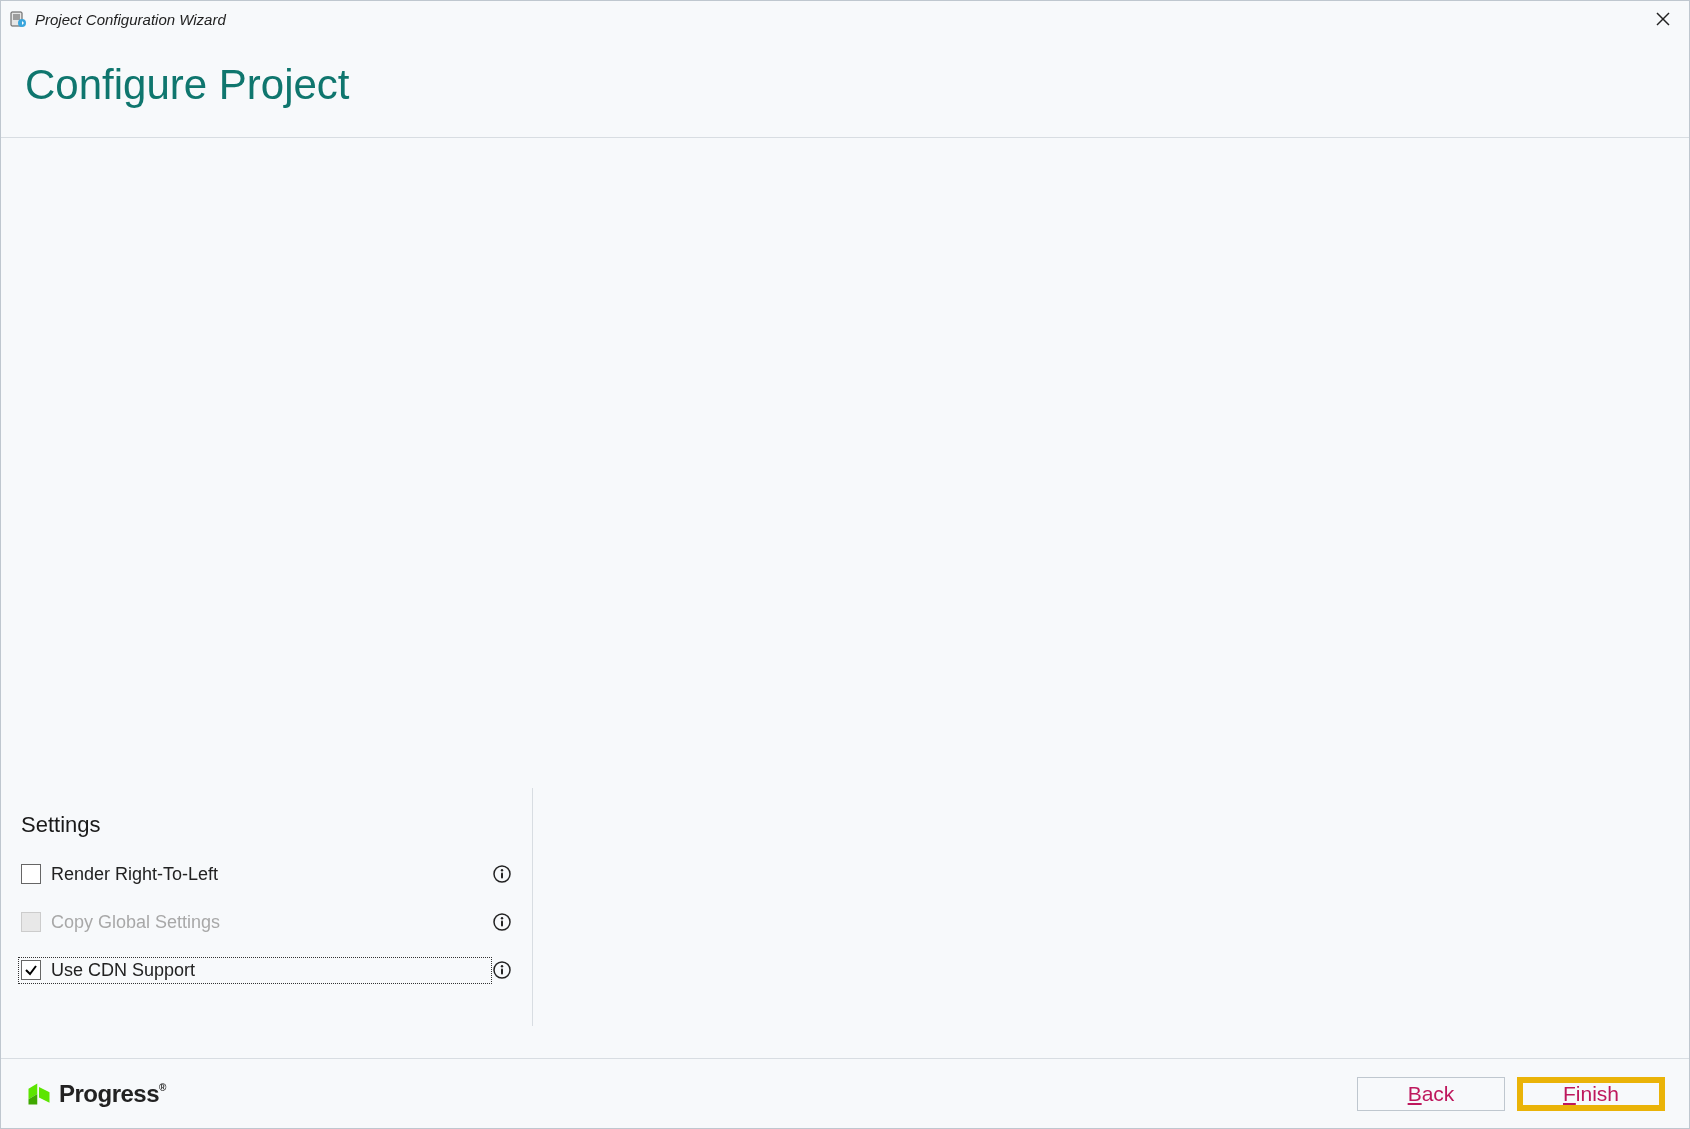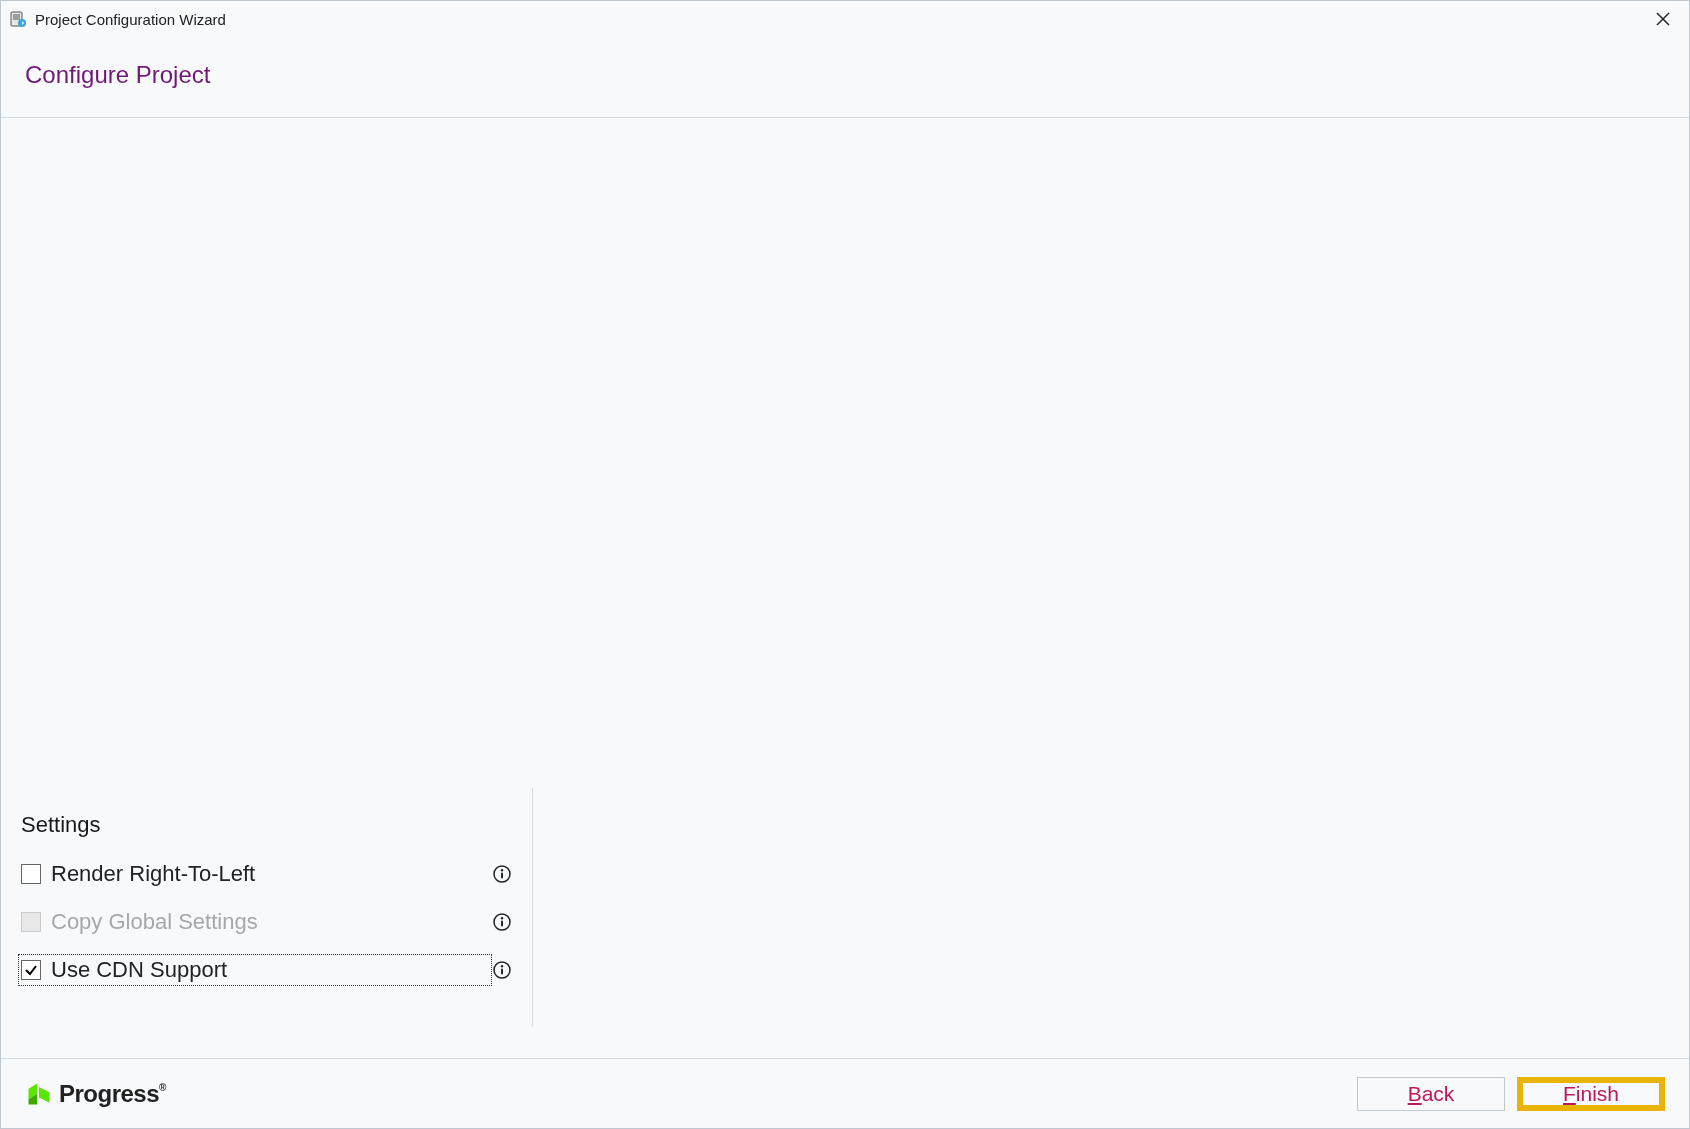--- a/index.html
+++ b/index.html
@@ -22,20 +22,21 @@
       display: flex;
       flex-direction: column;
     }
     
     .titlebar {
       height: 36px;
       display: flex;
       align-items: center;
       padding: 0 8px;
       background: #f7f9fb;
+      font-style: italic;
     }
     .titlebar-icon {
       width: 18px;
       height: 18px;
       margin-right: 8px;
       display: inline-flex;
       align-items: center;
       justify-content: center;
     }
     .titlebar-title {
@@ -51,23 +52,23 @@
       justify-content: center;
       cursor: pointer;
     }
     
     .header {
       padding: 24px 24px 28px 24px;
       border-bottom: 1px solid #d8dde2;
       background: #f7f9fb;
     }
     .header-title {
-      font-size: 24px;
+      font-size: 42px;
       font-weight: 400;
-      color: #701a75;
+      color: #0f766e;
     }
     
     .content {
       flex: 1;
       display: flex;
       overflow: hidden;
       align-items: flex-end;
     }
     .sidebar {
       width: 532px;
@@ -107,21 +108,21 @@
       border-color: #ccc;
       cursor: default;
     }
     .checkbox svg {
       display: none;
     }
     .checkbox.checked svg {
       display: block;
     }
     .setting-label {
-      font-size: 22px;
+      font-size: 18px;
       color: #222;
     }
     .setting-label.disabled {
       color: #a8a8a8;
     }
     .setting-checkbox-wrap.focused {
       border: 1px dotted #333;
       padding: 2px 4px 2px 2px;
       margin-left: -3px;
     }

